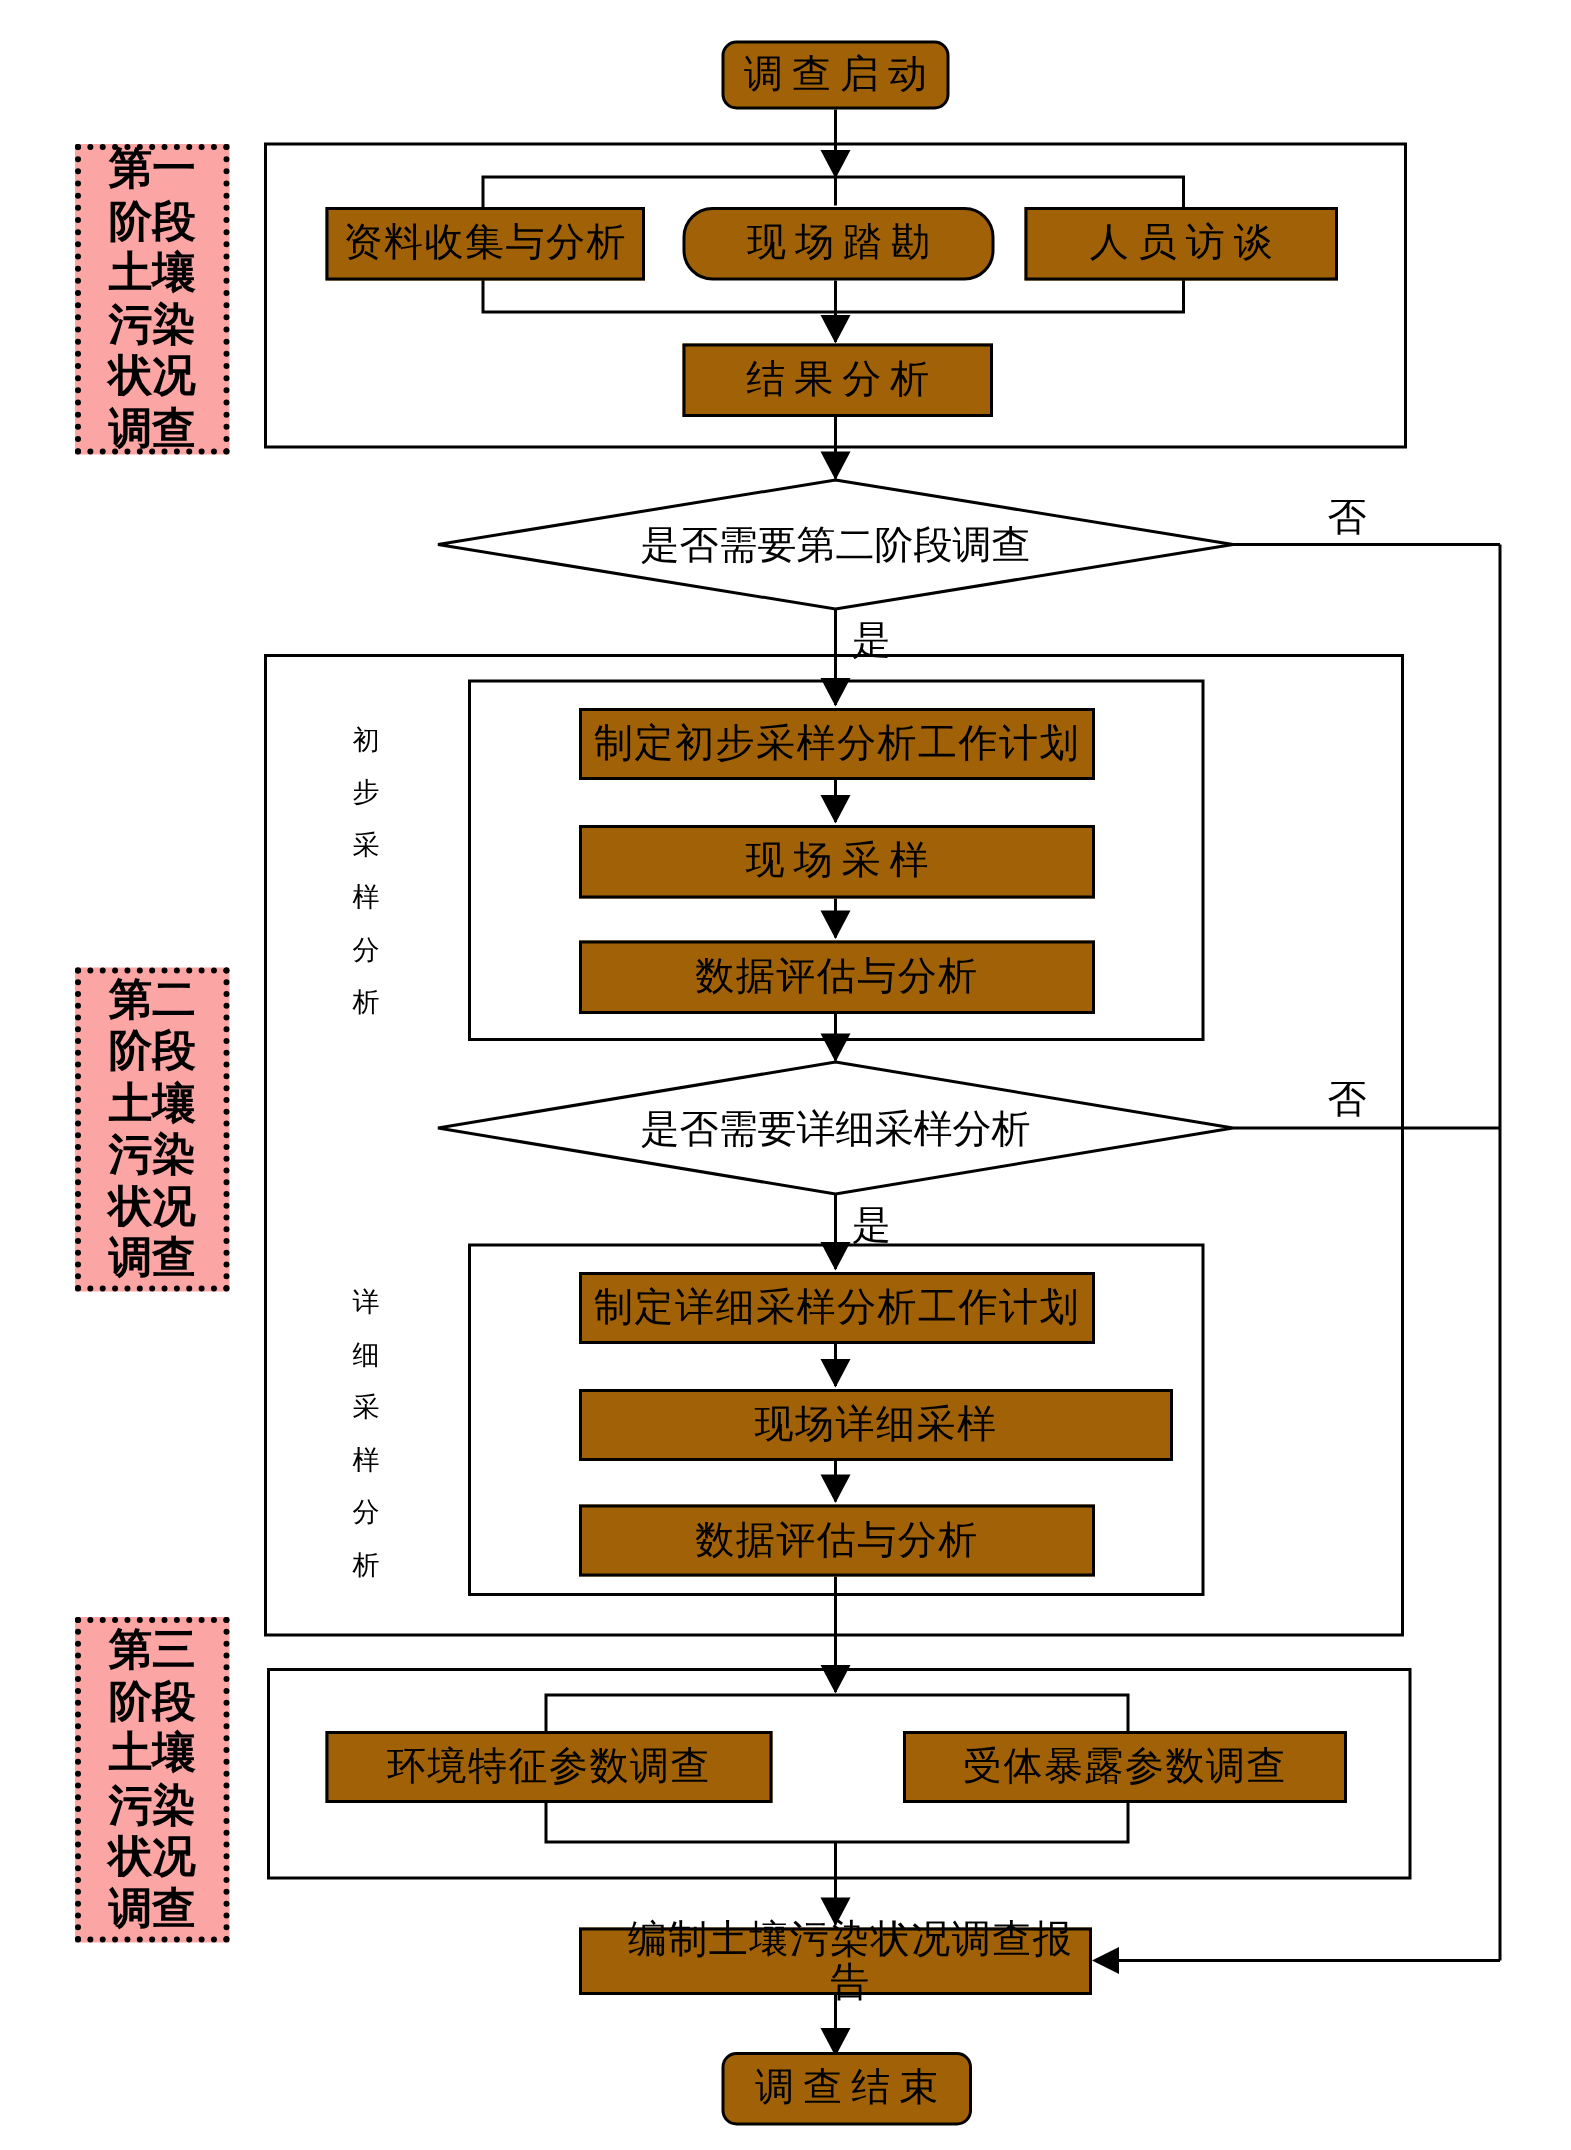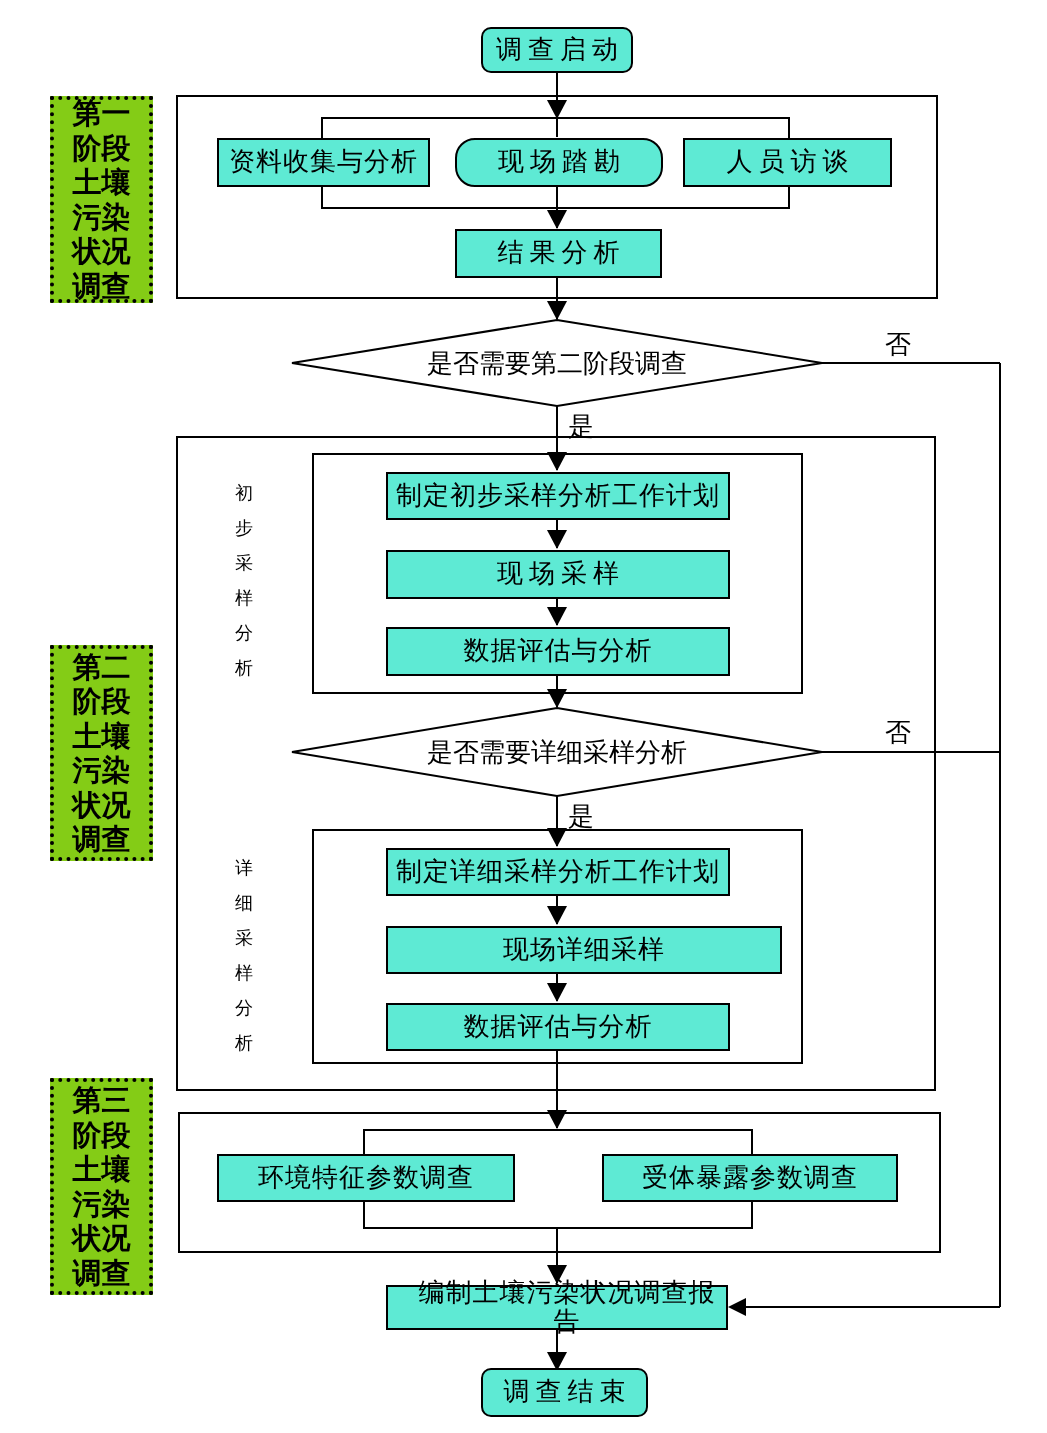--- a/index.html
+++ b/index.html
@@ -4,32 +4,32 @@
 <style>
   html,body{margin:0;padding:0;background:#fff;}
   #canvas{
     position:relative;width:1047px;height:1433px;background:#fff;
     font-family:"Liberation Serif","DejaVu Serif",serif;color:#000;
     overflow:hidden;
   }
   #wires{position:absolute;left:0;top:0;width:1047px;height:1433px;}
   .abs{position:absolute;box-sizing:border-box;}
   .node{
-    border:2px solid #000;background:#5eead4;
+    border:2px solid #000;background:#a16207;
     display:flex;align-items:center;justify-content:center;
     font-size:26px;line-height:1.1;text-align:center;letter-spacing:1px;
   }
   .rounded{border-radius:10px;}
   .ls6{letter-spacing:6px;text-indent:6px;}
   .plain{
     display:flex;align-items:center;justify-content:center;
     font-size:26px;text-align:center;background:transparent;
   }
   .stage-label{
-    border:4px dotted #000;background:#84cc16;
+    border:4px dotted #000;background:#fca5a5;
     display:flex;align-items:center;justify-content:center;
   }
   .stage-label span{
     display:block;width:62px;font-size:29px;font-weight:bold;
     line-height:34.5px;word-break:break-all;text-align:center;
   }
   .vlabel{
     display:flex;align-items:center;justify-content:center;
   }
   .vlabel span{

